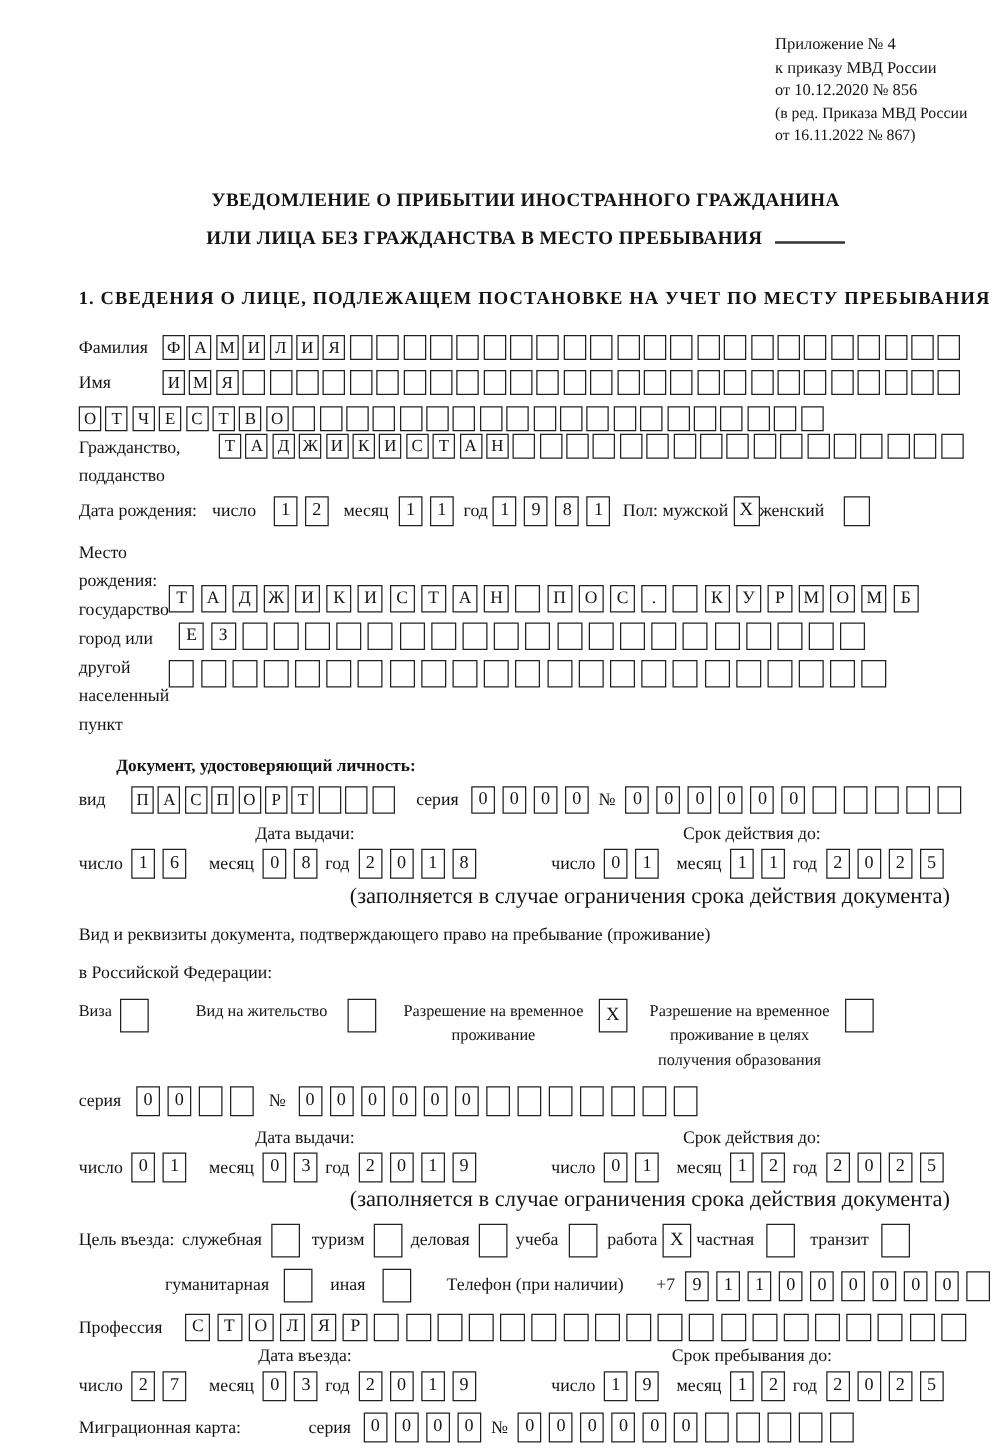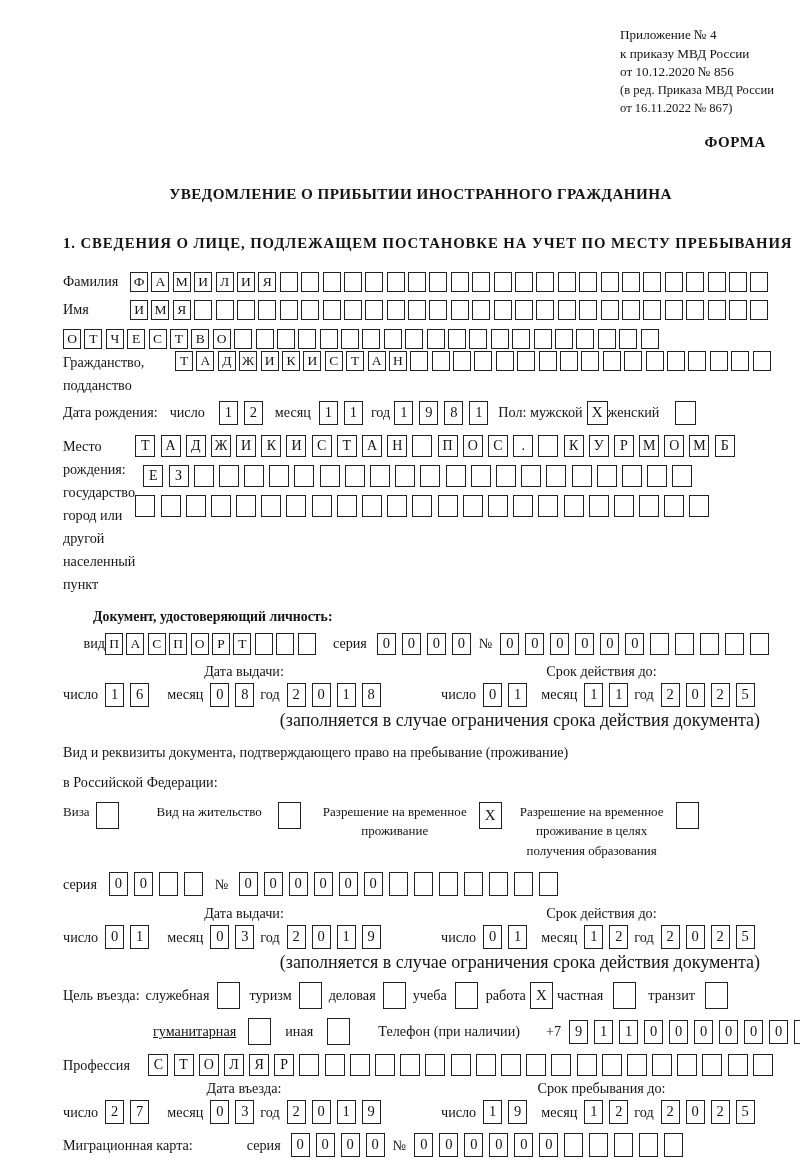--- a/index.html
+++ b/index.html
@@ -61,24 +61,24 @@
 
 <div class="page">
 
   <div class="hdr">
     <div class="h-line">Приложение № 4</div>
     <div class="h-line">к приказу МВД России</div>
     <div class="h-line">от 10.12.2020 № 856</div>
     <div class="h-small">(в ред. Приказа МВД России</div>
     <div class="h-small">от 16.11.2022 № 867)</div>
   </div>
-  <div class="forma">ФОРМА</div>
 
   <div class="title">
     <div>УВЕДОМЛЕНИЕ О ПРИБЫТИИ ИНОСТРАННОГО ГРАЖДАНИНА</div>
+    <div><span>ИЛИ ЛИЦА БЕЗ ГРАЖДАНСТВА В МЕСТО ПРЕБЫВАНИЯ</span><span class="title-blank"></span></div>
   </div>
 
   <div class="sec-heading">1. СВЕДЕНИЯ О ЛИЦЕ, ПОДЛЕЖАЩЕМ ПОСТАНОВКЕ НА УЧЕТ ПО МЕСТУ ПРЕБЫВАНИЯ</div>
 
   <div class="frow" style="margin-bottom:8px;">
     <span class="lbl" style="width:67px;">Фамилия</span>
     <span class="boxrow">
         <span class="box">Ф</span>
         <span class="box">А</span>
         <span class="box">М</span>
@@ -236,21 +236,21 @@
         <span class="box">9</span>
         <span class="box">8</span>
         <span class="box">1</span>
       </span>
     <span class="lbl" style="margin-left:4px;">Пол: мужской</span>
     <span class="cbox sm" style="margin-left:4px;">X</span>
     <span class="lbl" style="">женский</span>
     <span class="cbox sm" style="margin-left:16px;"></span>
   </div>
 
-  <div class="frow top" style="margin-bottom:13px;">
+  <div class="frow top" style="margin-bottom:13px;align-items:center;">
     <span class="lblcol" style="width:102px;">
       <div>Место рождения:</div>
       <div>государство</div>
       <div>город или другой</div>
       <div>населенный пункт</div>
     </span>
     <span>
       <div class="boxrow md" style="margin-bottom:8px;">
           <span class="box">Т</span>
           <span class="box">А</span>
@@ -325,21 +325,21 @@
           <span class="box"></span>
           <span class="box"></span>
           <span class="box"></span>
         </div>
     </span>
   </div>
 
   <div class="center-bold">Документ, удостоверяющий личность:</div>
 
   <div class="frow vid" style="margin-bottom:8px;">
-    <span class="lbl" style="width:42px;text-align:right;">вид</span>
+    <span class="lbl" style="width:42px;">вид</span>
     <span class="boxrow">
         <span class="box">П</span>
         <span class="box">А</span>
         <span class="box">С</span>
         <span class="box">П</span>
         <span class="box">О</span>
         <span class="box">Р</span>
         <span class="box">Т</span>
         <span class="box"></span>
         <span class="box"></span>
@@ -527,21 +527,21 @@
     <span class="cbox" style="margin-left:8px;"></span>
     <span class="lbl" style="margin-left:8px;">работа</span>
     <span class="cbox" style="margin-left:4px;">X</span>
     <span class="lbl" style="margin-left:4px;">частная</span>
     <span class="cbox" style="margin-left:10px;"></span>
     <span class="lbl" style="margin-left:12px;">транзит</span>
     <span class="cbox" style="margin-left:10px;"></span>
   </div>
 
   <div class="frow" style="margin-bottom:9px;">
-    <span class="lbl" style="margin-left:90px;text-decoration:underline;">гуманитарная</span>
+    <span class="lbl" style="margin-left:69px;">гуманитарная</span>
     <span class="cbox" style="margin-left:12px;"></span>
     <span class="lbl" style="margin-left:14px;">иная</span>
     <span class="cbox" style="margin-left:14px;"></span>
     <span class="lbl" style="margin-left:28px;">Телефон (при наличии)</span>
     <span class="lbl" style="margin-left:26px;margin-right:8px;">+7</span>
     <span class="boxrow lg">
         <span class="box">9</span>
         <span class="box">1</span>
         <span class="box">1</span>
         <span class="box">0</span>

